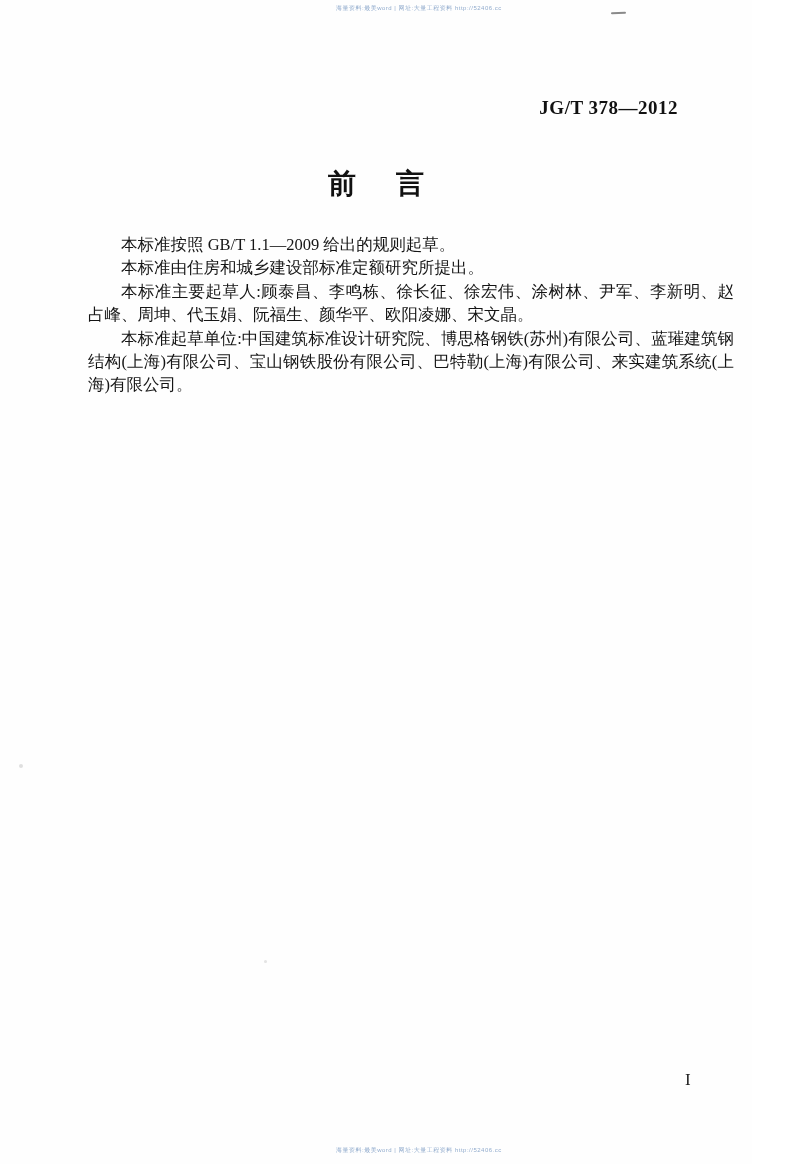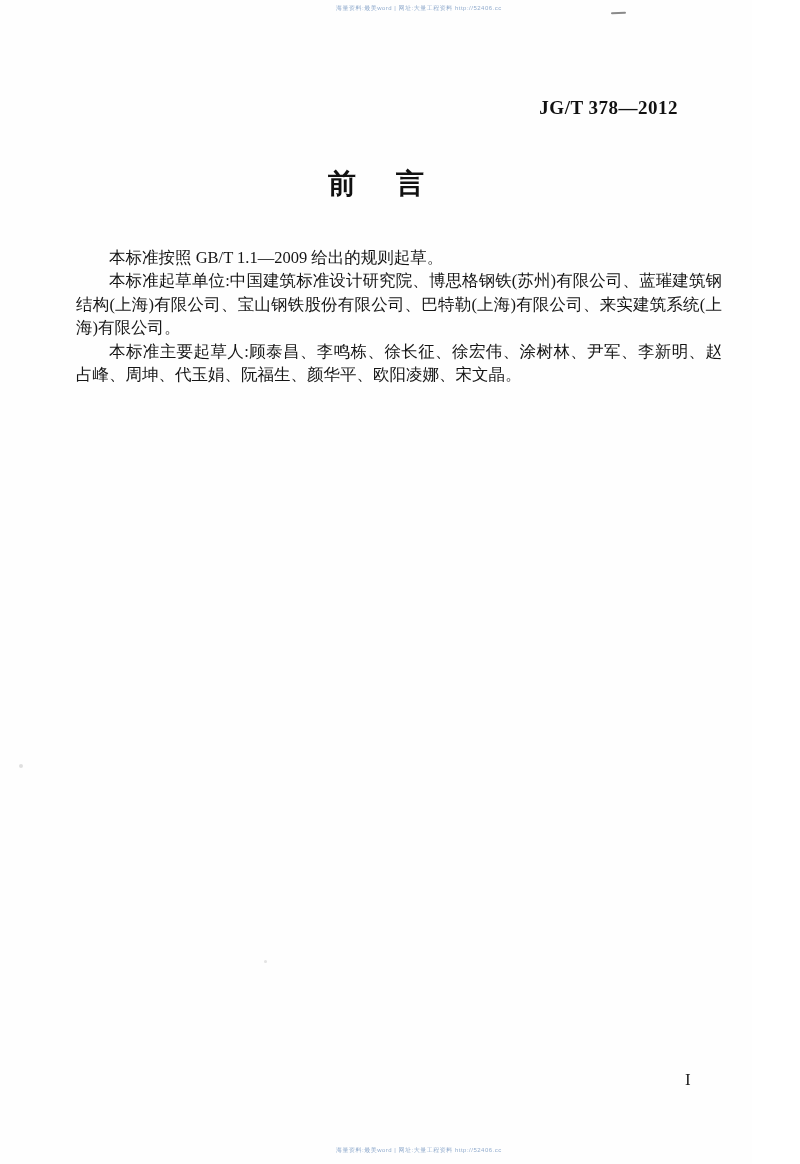--- a/index.html
+++ b/index.html
@@ -63,23 +63,22 @@
     justify-content: center;
     gap: 40px;
     font-weight: bold;
     font-size: 28px;
     color: #111;
     font-family: "Liberation Sans", sans-serif;
   }
   .body-text {
     position: absolute;
     top: 233px;
-    left: 76px;
+    left: 88px;
     width: 646px;
-    margin-top: 13px;
   }
   .body-text p {
     margin: 0;
     text-indent: 2em;
     font-size: 16.5px;
     line-height: 23.4px;
     text-align: justify;
     color: #151515;
     font-weight: 500;
   }
@@ -103,22 +102,23 @@
 
   <div class="std-code">JG/T 378—2012</div>
 
   <div class="doc-title">
     <span>前</span>
     <span>言</span>
   </div>
 
   <div class="body-text">
     <p>本标准按照 GB/T 1.1—2009 给出的规则起草。</p>
+    <p>本标准由住房和城乡建设部标准定额研究所提出。</p>
+    <p>本标准主要起草人:顾泰昌、李鸣栋、徐长征、徐宏伟、涂树林、尹军、李新明、赵占峰、周坤、代玉娟、阮福生、颜华平、欧阳凌娜、宋文晶。</p>
     <p>本标准起草单位:中国建筑标准设计研究院、博思格钢铁(苏州)有限公司、蓝璀建筑钢结构(上海)有限公司、宝山钢铁股份有限公司、巴特勒(上海)有限公司、来实建筑系统(上海)有限公司。</p>
-    <p>本标准主要起草人:顾泰昌、李鸣栋、徐长征、徐宏伟、涂树林、尹军、李新明、赵占峰、周坤、代玉娟、阮福生、颜华平、欧阳凌娜、宋文晶。</p>
   </div>
 
   <div class="speck speck-1"></div>
   <div class="speck speck-2"></div>
 
   <div class="page-number">I</div>
 
   <div class="watermark watermark-bottom">海量资料:最美word | 网址:大量工程资料 http://52406.cc</div>
 
 </div>

